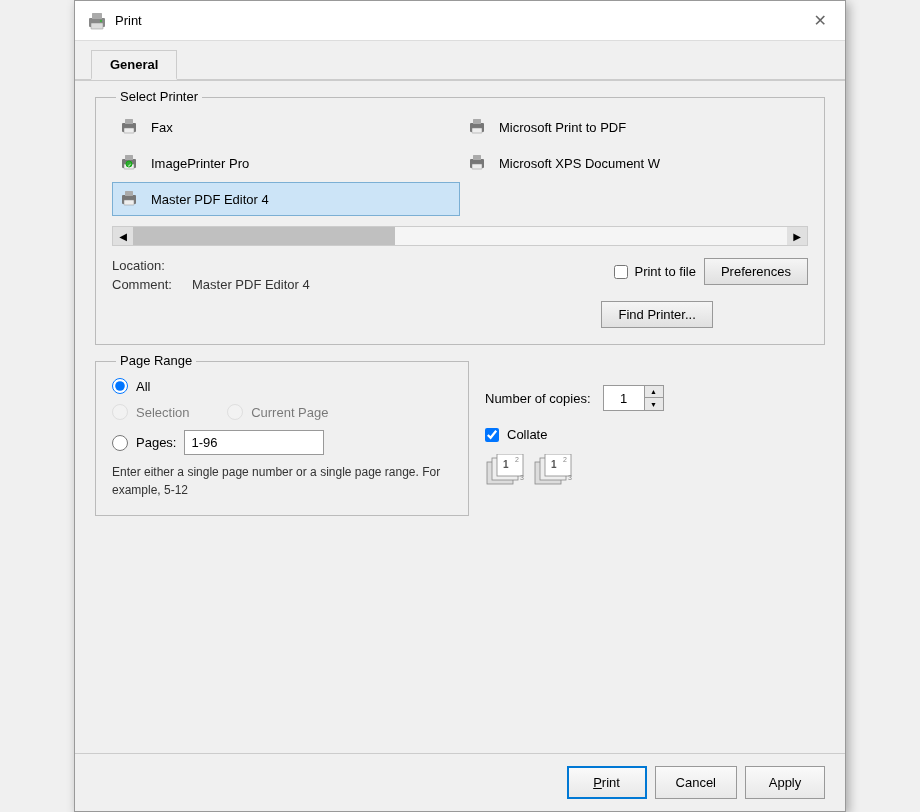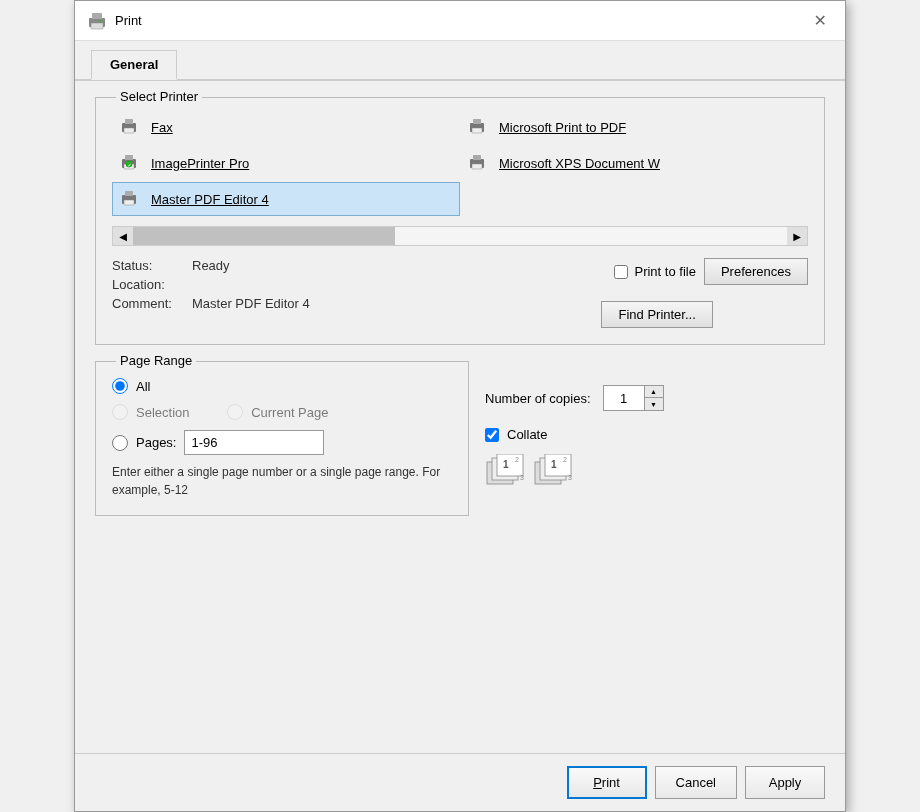--- a/index.html
+++ b/index.html
@@ -97,21 +97,20 @@
       left: 20px;
       background: #f0f0f0;
       padding: 0 4px;
       font-size: 13px;
     }
     .printer-list {
       display: grid;
       grid-template-columns: 1fr 1fr;
       gap: 2px 0;
       margin-bottom: 10px;
-      text-decoration: underline;
     }
     .printer-item {
       display: flex;
       align-items: center;
       gap: 8px;
       padding: 5px 8px;
       cursor: pointer;
       font-size: 13px;
     }
     .printer-item.selected {
@@ -414,24 +413,20 @@
           <button class="scroll-left-btn">◀</button>
           <div class="scroll-track">
             <div class="scroll-thumb"></div>
           </div>
           <button class="scroll-right-btn">▶</button>
         </div>
 
         <div class="printer-info-row">
           <div class="printer-info-left">
             <div class="info-line">
-              <span class="info-label">Status:</span>
-              <span class="info-value">Ready</span>
-            </div>
-            <div class="info-line">
               <span class="info-label">Location:</span>
               <span class="info-value"></span>
             </div>
             <div class="info-line">
               <span class="info-label">Comment:</span>
               <span class="info-value">Master PDF Editor 4</span>
             </div>
           </div>
           <div class="printer-info-right">
             <div class="print-to-file-row">

